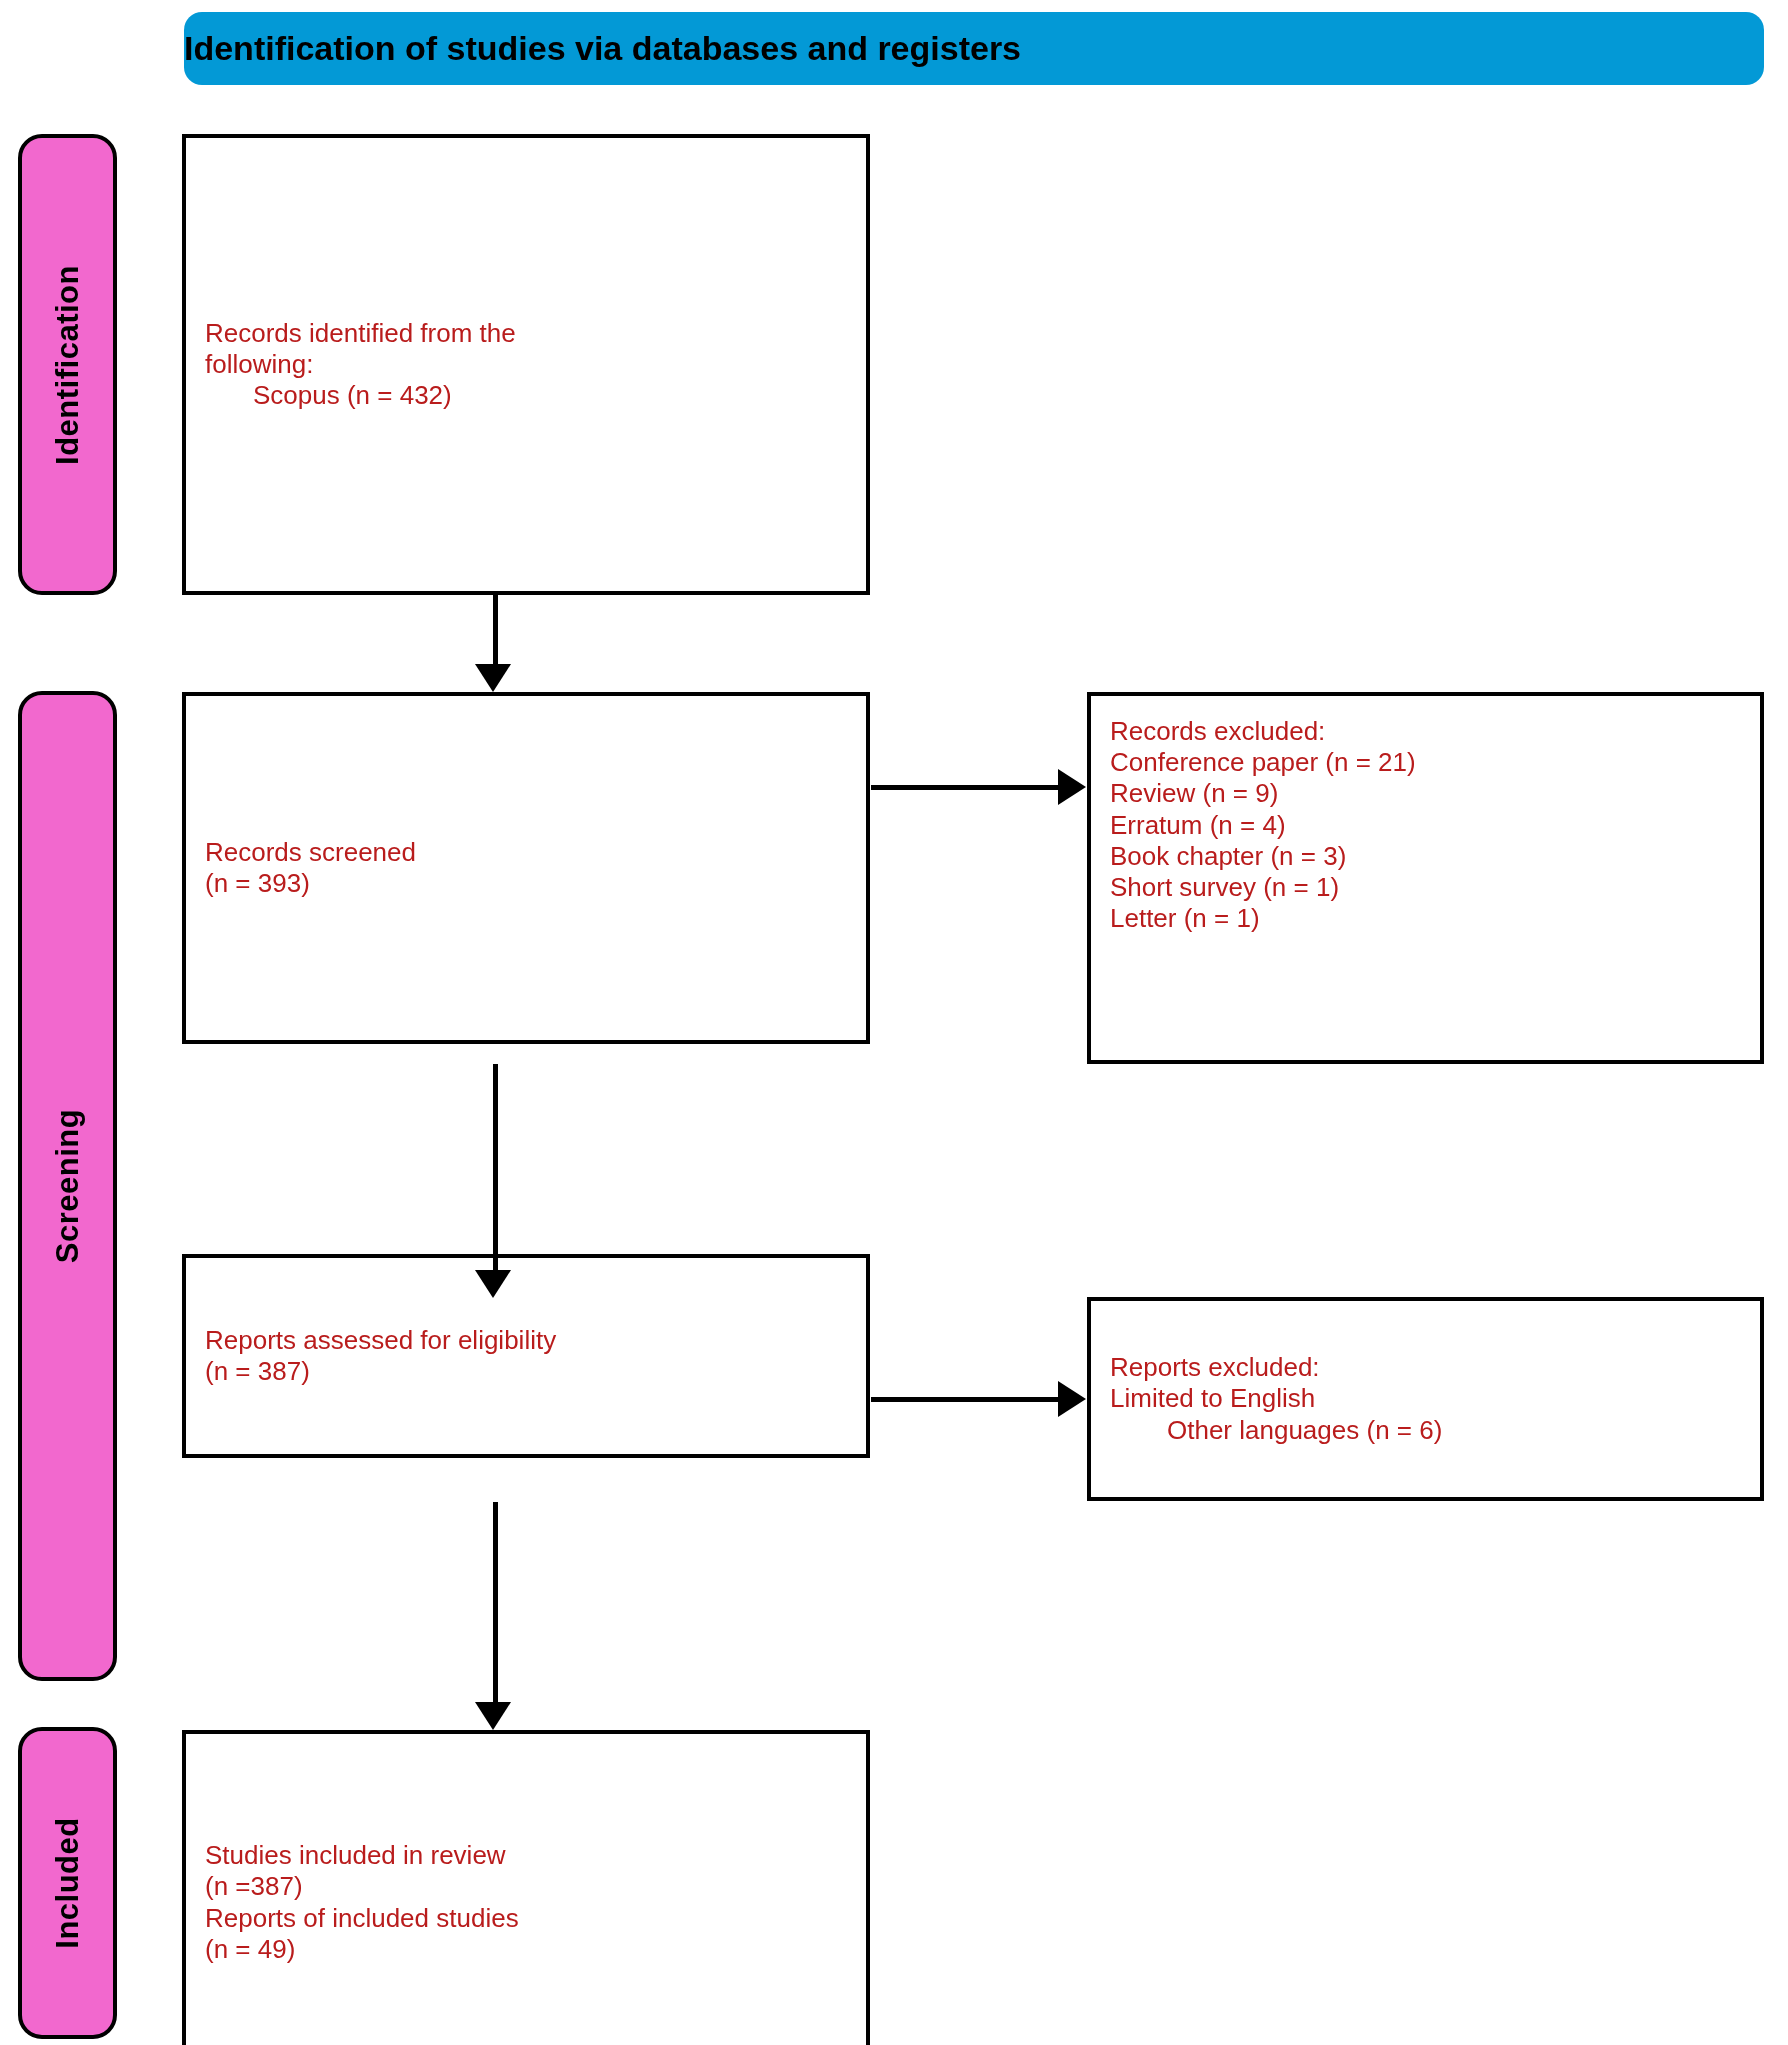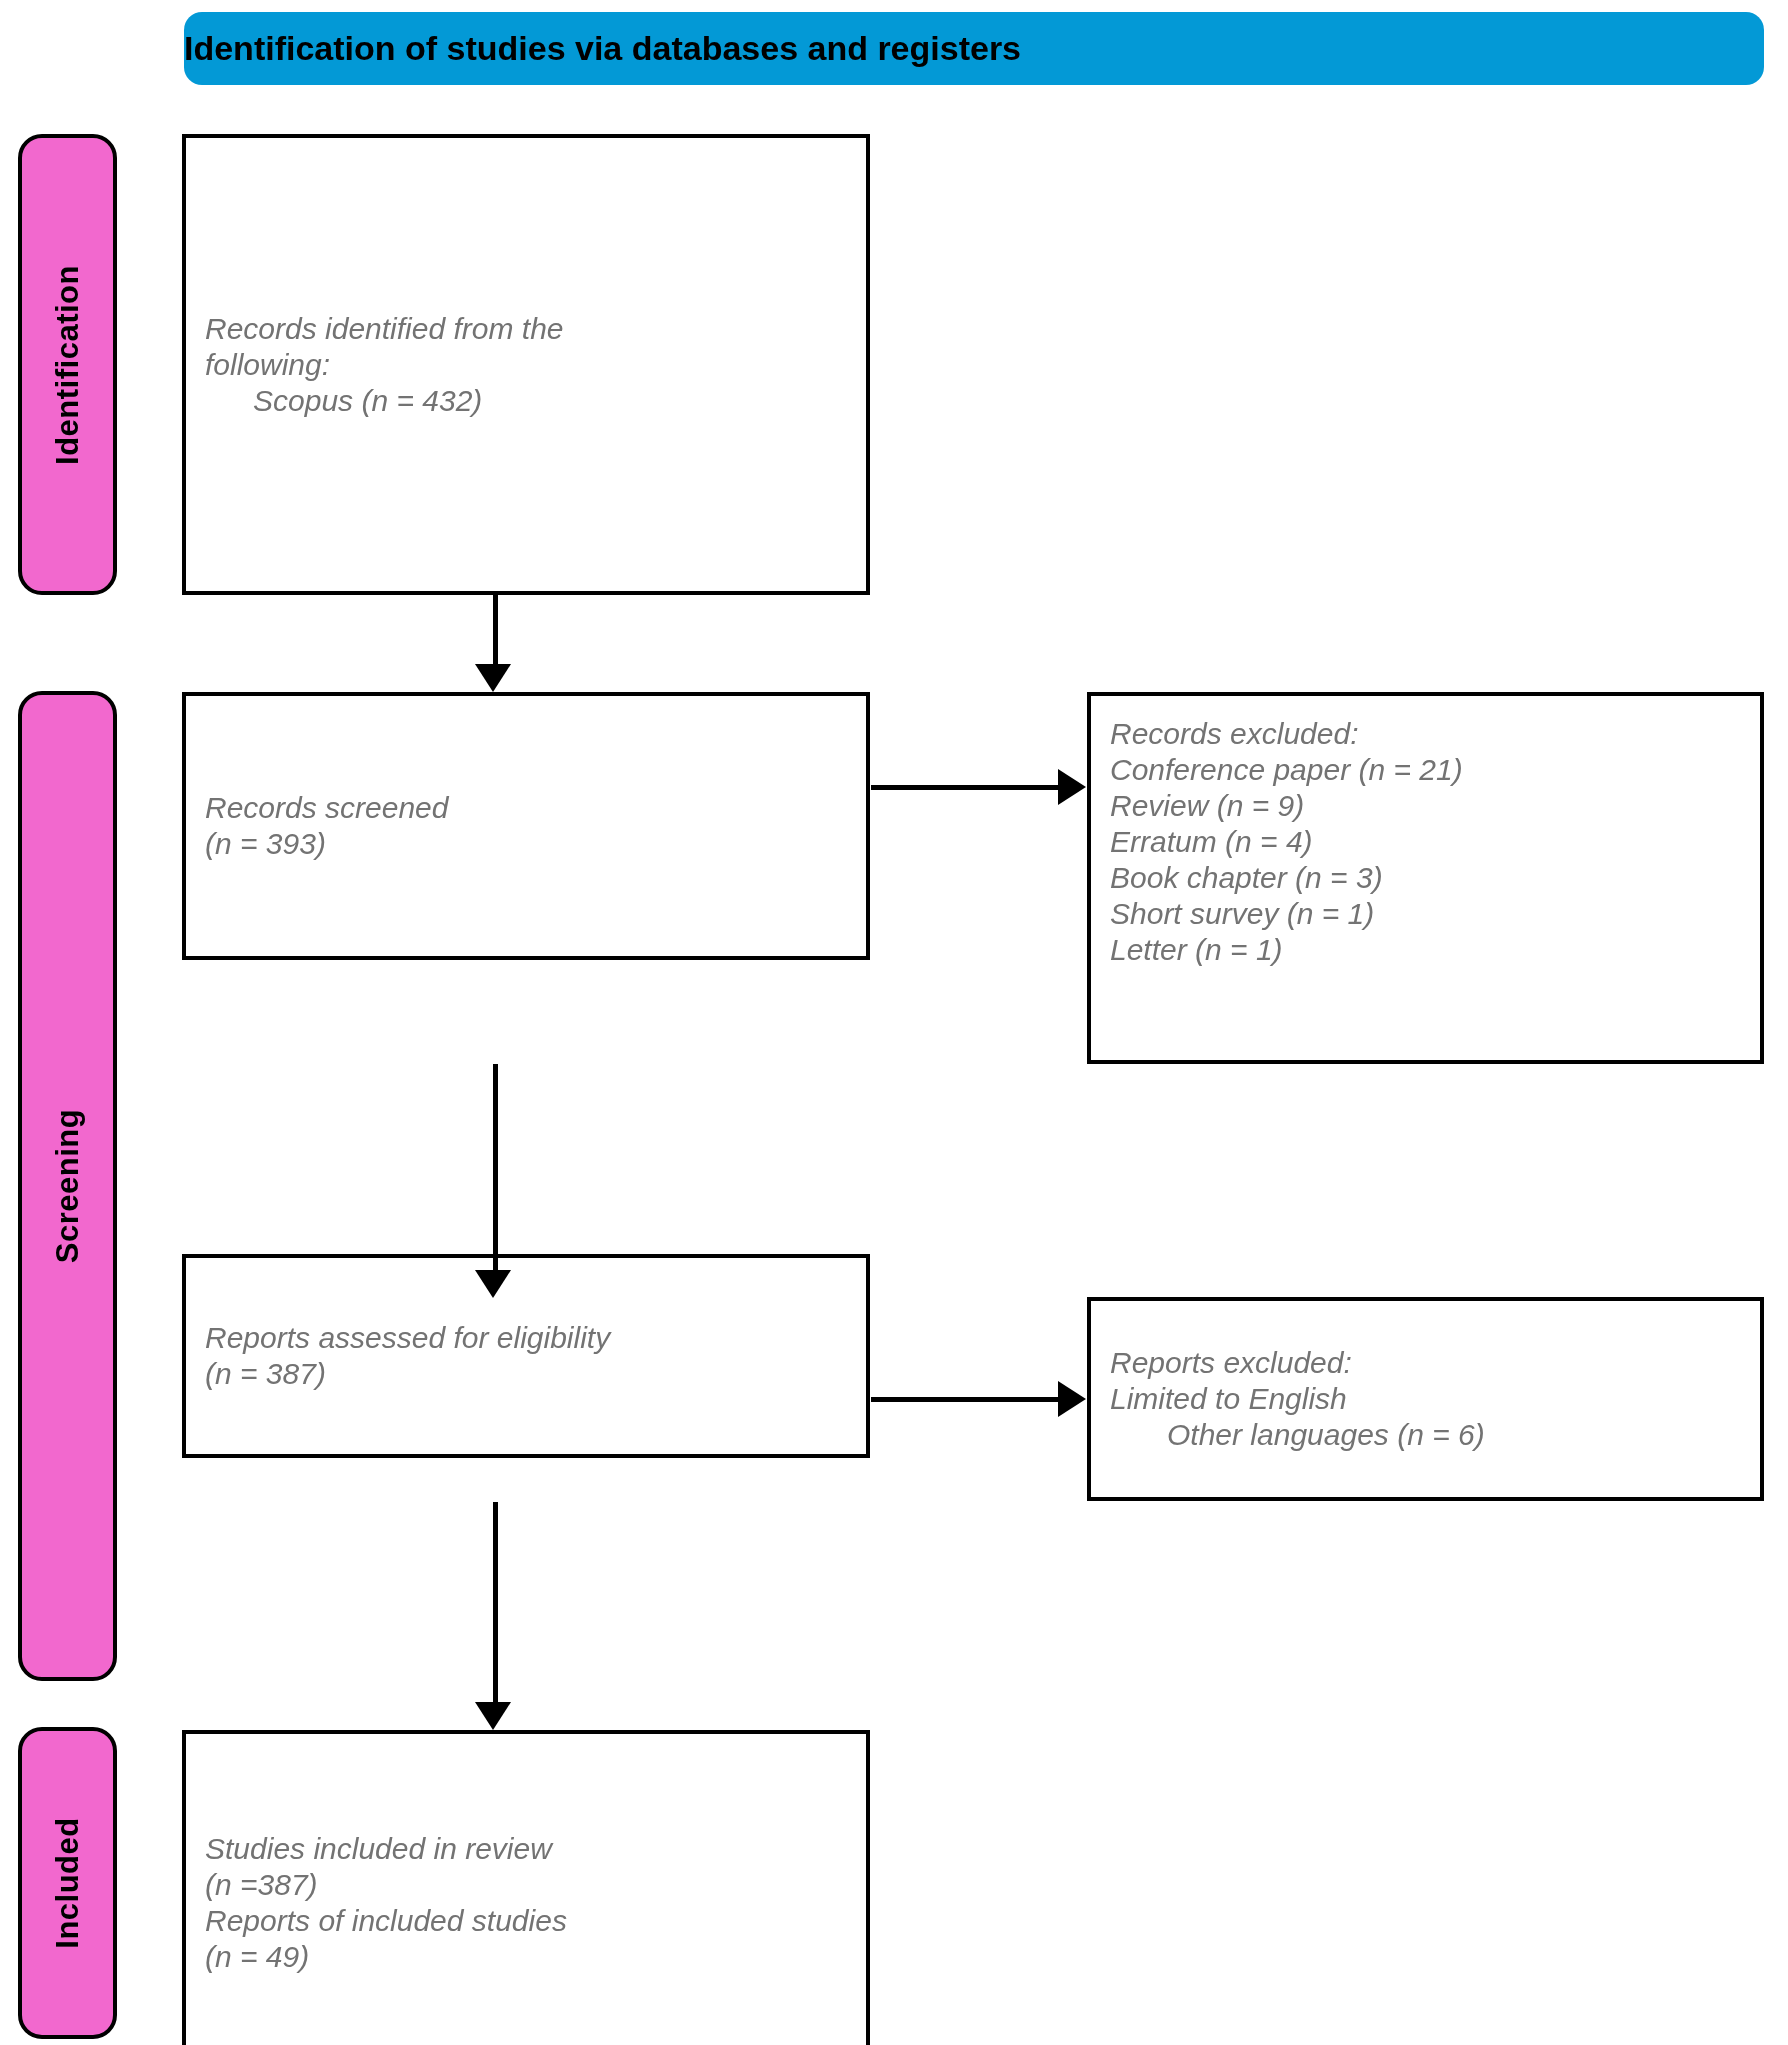--- a/index.html
+++ b/index.html
@@ -73,31 +73,30 @@
     border: 4.7px solid #000000;
     box-sizing: border-box;
     display: flex;
     flex-direction: column;
     justify-content: center;
   }
   .flow-box .box-lines {
     padding: 0 19px;
   }
   .box-line {
-    font-size: 30px;
+    font-size: 26px;
     line-height: 1.20;
-    color: #737373;
+    color: #b91c1c;
     white-space: pre;
-    font-style: italic;
   }
   .box-line.indent-1 { padding-left: 48px; }
   .box-line.indent-2 { padding-left: 57px; }
 
   #box-identified  { left: 182px;  top: 134px;  width: 688px; height: 461px; }
-  #box-screened    { left: 182px;  top: 692px; width: 688px; height: 268px; }
+  #box-screened    { left: 182px;  top: 692px; width: 688px; height: 352px; }
   #box-eligibility { left: 182px;  top: 1254px; width: 688px; height: 204px; }
   #box-included    { left: 182px;  top: 1730px; width: 688px; height: 345px; }
 
   #box-records-excluded { left: 1087px; top: 692px; width: 677px; height: 372px;
                           justify-content: flex-start; padding-top: 20px; }
   #box-reports-excluded { left: 1087px; top: 1297px; width: 677px; height: 204px; }
 
   
   .conn-line {
     position: absolute;

